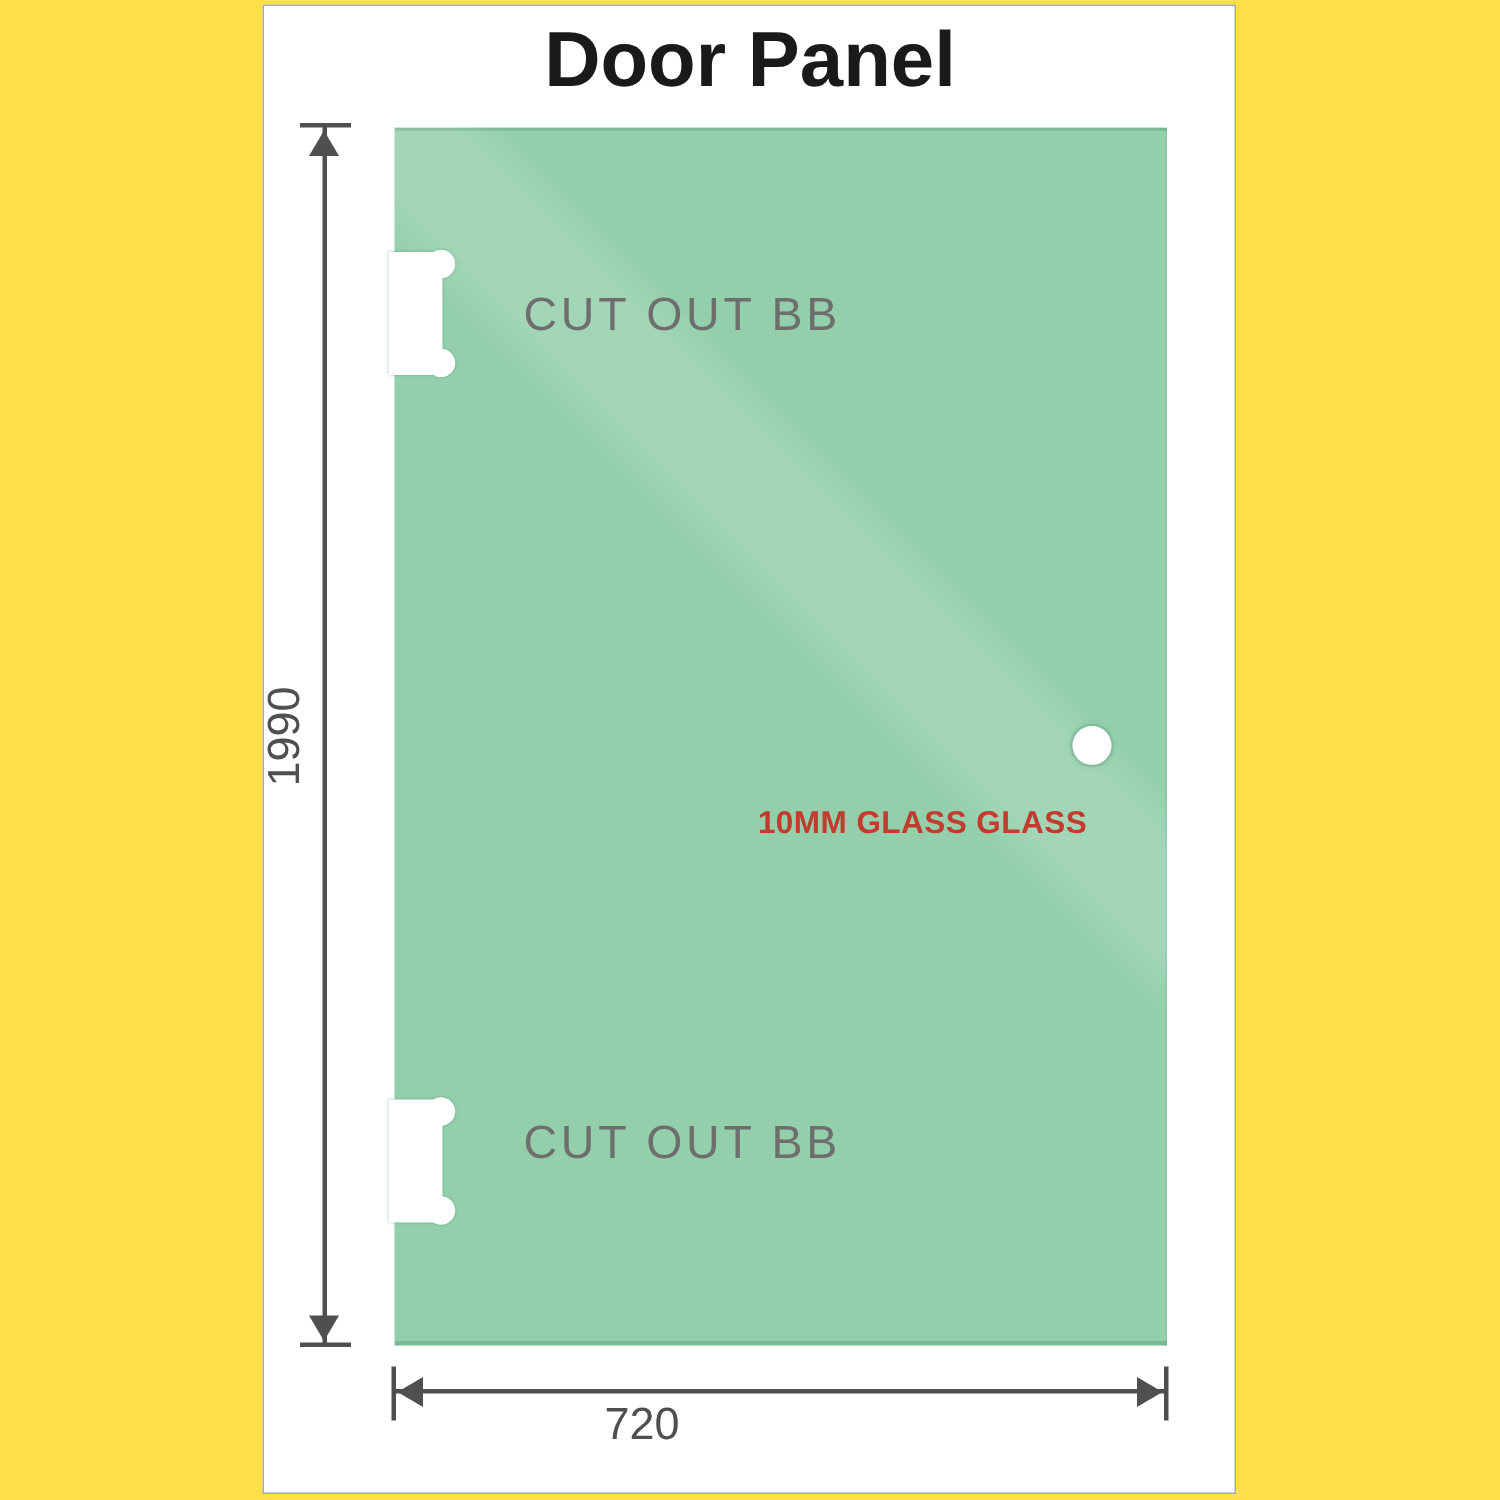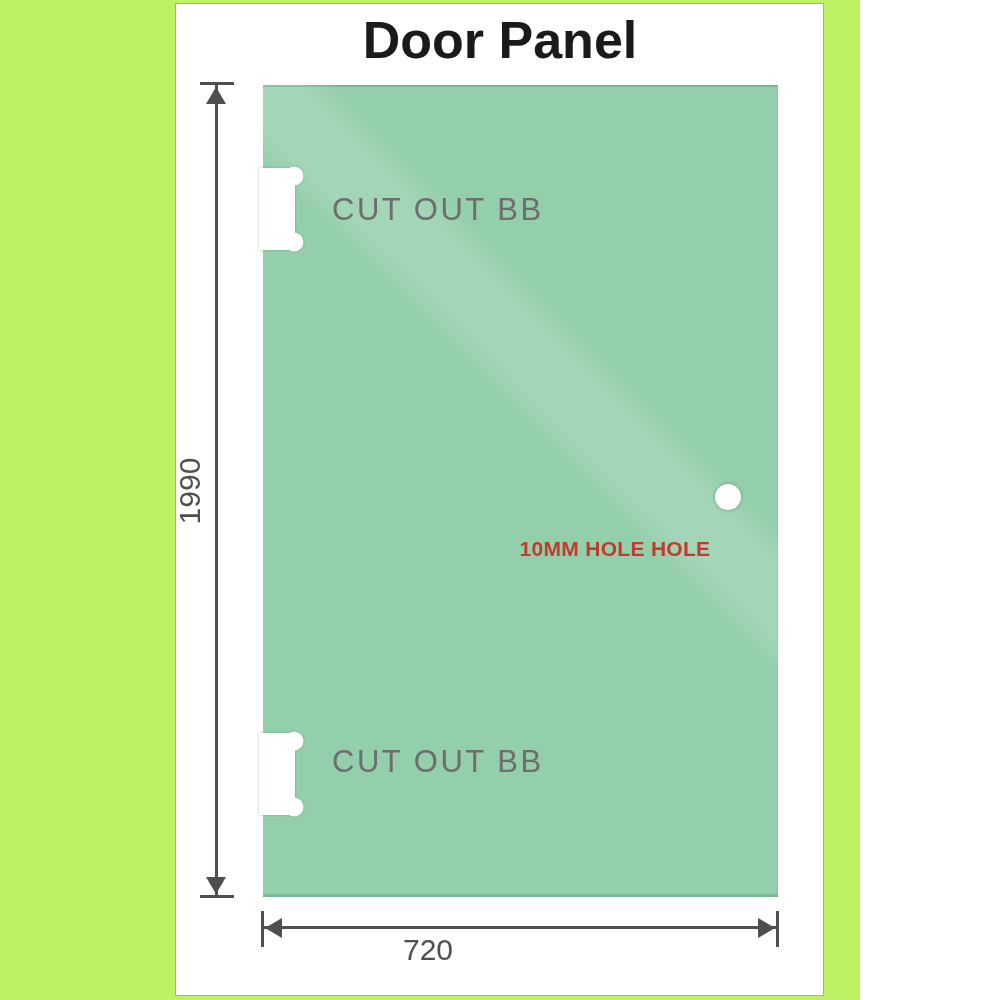--- a/index.html
+++ b/index.html
@@ -1,17 +1,17 @@
 <!DOCTYPE html>
 <html style="--glass-dark: #86c7a0; --glass-mid: #93cfaa; --glass-light: #b9e3c7; --glass-streak: #abdcbd; --dim-line: #4f4f4f; --label-gray: #6e6e6e; --hole-red: #c23b2f; --title-color: #1a1a1a; --frame-border: #a9a9a9;"><head>
 <meta charset="utf-8">
 <style>
   html,body{margin:0;padding:0;background:#ffffff;}
   .stage{
-    position:relative;width:860px;height:1000px;background:#bef264;overflow:hidden;
+    position:relative;width:1000px;height:1000px;background:#fde047;overflow:hidden;
     font-family:"Liberation Sans", sans-serif;
   }
   .frame{
     position:absolute;left:175px;top:3px;width:649px;height:993px;
     border:1px solid var(--frame-border,#a9a9a9);background:#ffffff;box-sizing:border-box;
   }
   .title{
     position:absolute;left:175px;top:10px;width:650px;text-align:center;
     font-size:52px;font-weight:700;color:var(--title-color,#1a1a1a);letter-spacing:0px;
   }
@@ -42,21 +42,21 @@
     background:linear-gradient(45deg,
         rgba(255,255,255,0) 0%, rgba(255,255,255,0) 55%,
         rgba(255,255,255,.14) 58%, rgba(255,255,255,.14) 64%,
         rgba(255,255,255,0) 67%, rgba(255,255,255,0) 100%);
   }
   .cutout{
     position:absolute;
     filter:drop-shadow(0 0 1.2px rgba(70,140,105,.55));
   }
   .cutout-label{
-    position:absolute;left:332px;width:260px;
+    position:absolute;left:349px;width:260px;
     font-size:31px;letter-spacing:2.5px;color:var(--label-gray,#6e6e6e);font-weight:400;
   }
   .hole{
     position:absolute;left:715px;top:484px;width:26px;height:26px;border-radius:50%;
     background:#ffffff;
     box-shadow:0 0 0 1.5px rgba(120,180,148,.55), 0 0 4px rgba(80,150,115,.45);
   }
   .hole-label{
     position:absolute;left:505px;top:537px;width:220px;text-align:center;
     font-size:21px;font-weight:600;letter-spacing:.3px;color:var(--hole-red,#c23b2f);
@@ -100,21 +100,21 @@
   <svg class="cutout" style="left:259px;top:731px" width="46" height="86" viewBox="0 0 46 86">
     <g fill="#ffffff">
       <rect x="-6" y="2" width="42" height="82" rx="6"></rect>
       <circle cx="35" cy="10" r="9.5"></circle>
       <circle cx="35" cy="76" r="9.5"></circle>
     </g>
   </svg>
   <div class="cutout-label" style="top:744px">CUT OUT BB</div>
 
   <div class="hole"></div>
-  <div class="hole-label">10MM HOLE HOLE</div>
+  <div class="hole-label">10MM GLASS GLASS</div>
 
   <div>
     <div class="dim-tick-h" style="left:200px;top:82px"></div>
     <div class="dim-line-v"></div>
     <div class="arrow arrow-up"></div>
     <div class="arrow arrow-down"></div>
     <div class="dim-tick-h" style="left:200px;top:895px"></div>
     <div class="dim-label dim-label-height">1990</div>
   </div>
 

